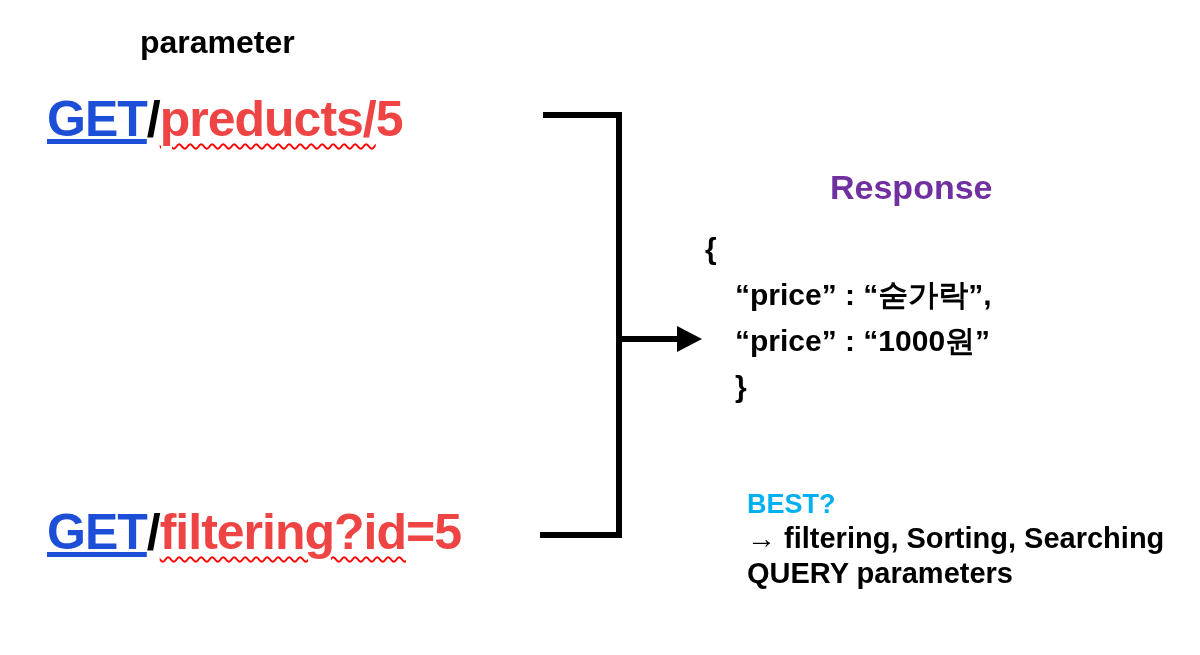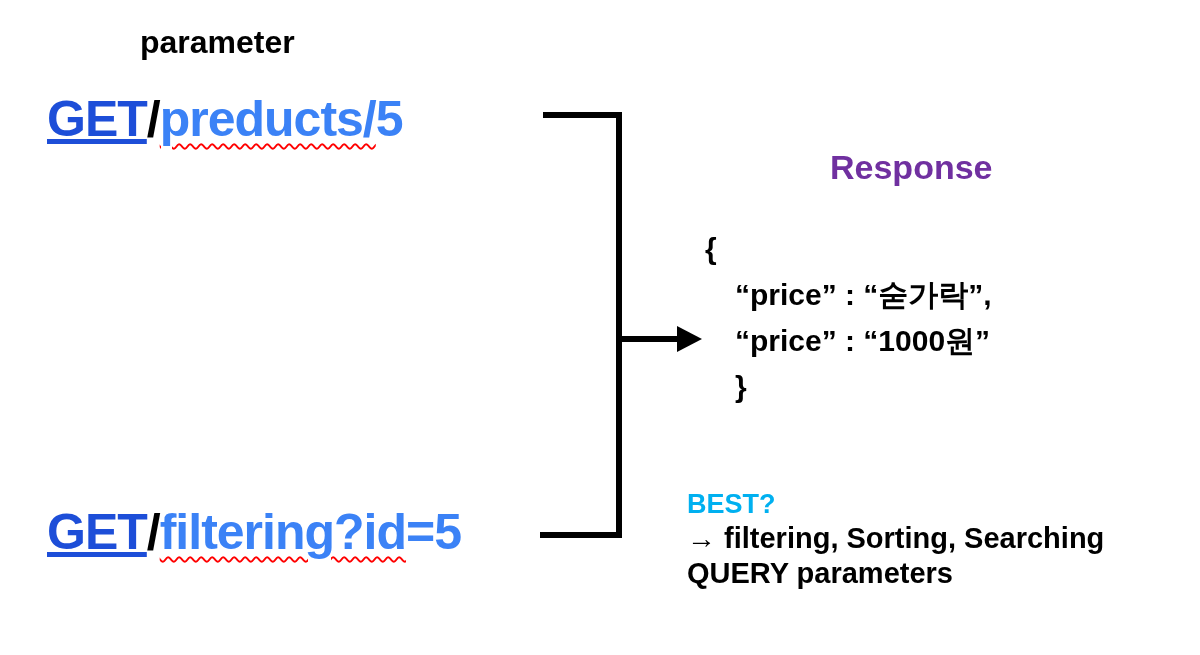--- a/index.html
+++ b/index.html
@@ -35,21 +35,21 @@
     position: absolute;
     font-size: 50px;
     font-weight: 700;
     white-space: nowrap;
     letter-spacing: -1px;
   }
   .request-1 { left: 47px; top: 90px; }
   .request-2 { left: 47px; top: 503px; }
   .http-method { color: #1d4ed8; text-decoration: underline; }
   .slash { color: #000000; }
-  .path { color: #3b82f6; }
+  .path { color: #ef4444; }
   .misspelled {
     text-decoration-line: underline;
     text-decoration-style: wavy;
     text-decoration-color: #FF0000;
     text-decoration-thickness: 1.5px;
     text-underline-offset: 7px;
   }
 
   
   .bar { position: absolute; background: #000000; }
@@ -62,21 +62,21 @@
     left: 677px; top: 326px;
     width: 0; height: 0;
     border-left: 25px solid #000000;
     border-top: 13px solid transparent;
     border-bottom: 13px solid transparent;
   }
 
   
   .response-title {
     position: absolute;
-    left: 830px; top: 148px;
+    left: 830px; top: 168px;
     font-size: 34px;
     font-weight: 700;
     color: #7030A0;
     white-space: nowrap;
   }
   .json-block {
     position: absolute;
     left: 705px; top: 226px;
     font-size: 30px;
     font-weight: 700;
@@ -84,21 +84,21 @@
     color: #000000;
     white-space: nowrap;
   }
   .json-line:nth-child(2),
   .json-line:nth-child(3),
   .json-line:nth-child(4) { padding-left: 30px; }
 
   
   .note-block {
     position: absolute;
-    left: 687px; top: 488px;
+    left: 747px; top: 488px;
     white-space: nowrap;
   }
   .best-label {
     font-size: 27px;
     font-weight: 700;
     color: #00B0F0;
     line-height: 33px;
   }
   .note-line {
     font-size: 29px;

